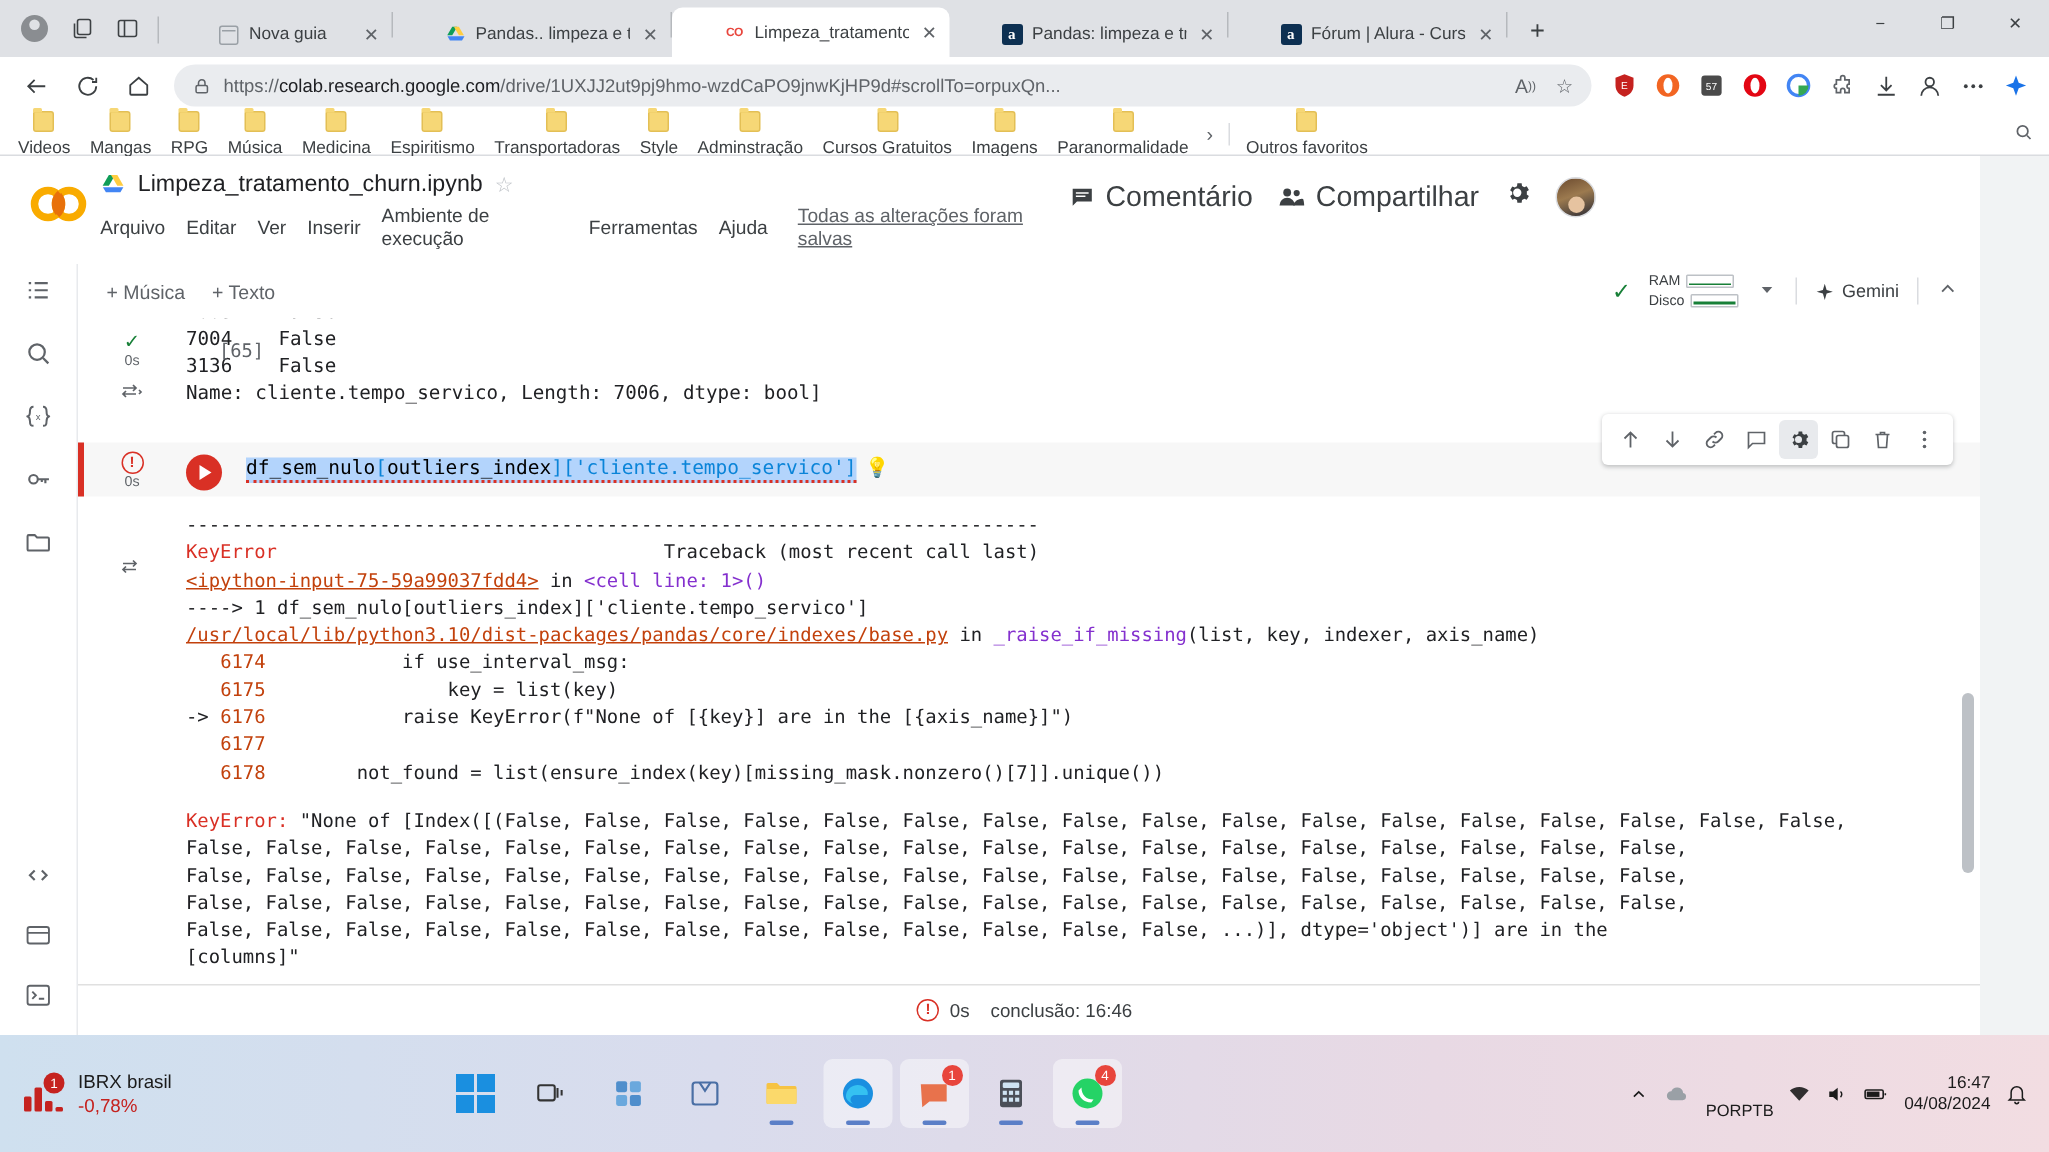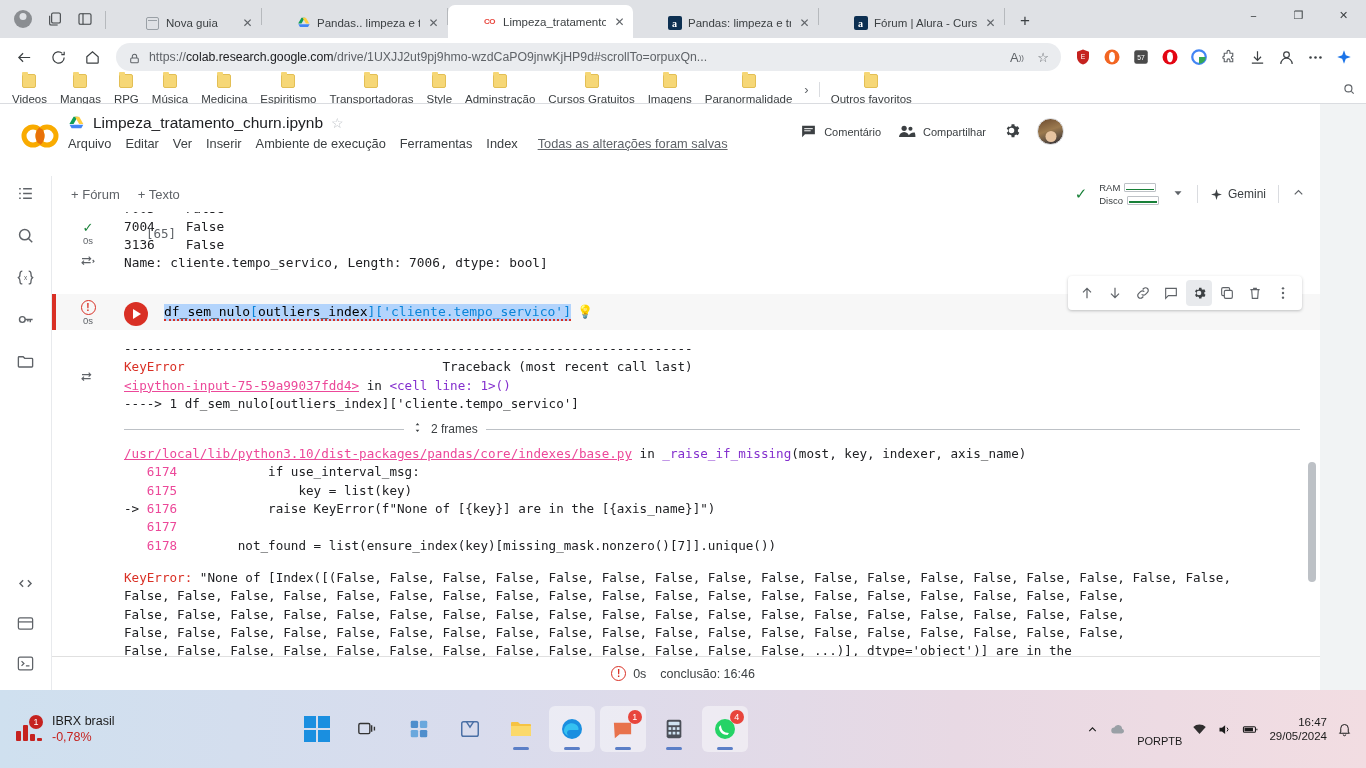--- a/index.html
+++ b/index.html
@@ -108,21 +108,21 @@
     background: #fff; z-index: 4; display: flex; align-items: flex-start;
   }
   .colab-logo { width: 68px; height: 64px; display: flex; align-items: center; justify-content: center; padding-left: 14px; }
   .hdr-mid { padding-top: 10px; }
   .nb-title-row { display: flex; align-items: center; gap: 8px; }
   .drive-ico { width: 17px; height: 15px; }
   .nb-title { font-size: 15.5px; color: #202124; }
   .star { color: #bdc1c6; font-size: 14px; }
   .menu-row { display: flex; gap: 14px; margin-top: 4px; font-size: 12.8px; color: #3c4043; align-items: center; }
   .menu-row .saved { color: #5f6368; text-decoration: underline; margin-left: 6px; }
-  .hdr-right { margin-left: auto; display: flex; align-items: center; gap: 16px; padding: 14px 16px 0 0; font-size: 11px; color: #3c4043; }
+  .hdr-right { margin-left: auto; display: flex; align-items: center; gap: 16px; padding: 14px 16px 0 0; font-size: 19px; color: #3c4043; }
   .hdr-right .ha { display: flex; align-items: center; gap: 7px; }
   .avatar {
     width: 27px; height: 27px; border-radius: 50%;
     background: linear-gradient(160deg,#6b4a2f 0%,#9c7a4f 45%,#2b2b35 100%);
     border: 1px solid #dadce0; position: relative; overflow: hidden;
   }
   .avatar::after {
     content:""; position:absolute; left:50%; top:46%; transform:translateX(-50%);
     width: 11px; height: 11px; border-radius: 50%; background:#e6c3a0;
   }
@@ -182,21 +182,21 @@
     box-shadow: 0 1px 3px rgba(60,64,67,.3);
   }
   .ct-ic { width: 26px; height: 26px; display: flex; align-items: center; justify-content: center; color: #5f6368; }
   .ct-ic svg { width: 16px; height: 16px; }
   .ct-ic.sel-ic { background: #e8eaed; border-radius: 4px; }
 
   
   .err-out { padding: 10px 0 0 0; }
   .err-line { font-size: 12.6px; line-height: 18.3px; white-space: pre; }
   .c-red { color: #d93025; }
-  .c-green { color: #ec4899; text-align: center; }
+  .c-green { color: #c2410c; text-align: center; }
   .c-purple { color: #8430ce; }
   .c-black { color: #202124; }
   .underline { text-decoration: underline; }
 
   .frames-row { display: flex; align-items: center; gap: 8px; margin: 8px 0 8px 0; font-size: 12px; color: #3c4043; }
   .frames-row .hr { flex: 0 0 auto; height: 1px; background: #bdc1c6; }
   .sb-thumb { position: absolute; right: 2px; width: 8px; border-radius: 4px; background: #bdc1c6; }
 
   
   .right-rail { position: absolute; right: 0; top: 0; width: 46px; height: 586px; background: #f1f3f4; z-index: 2; }
@@ -519,21 +519,21 @@
           <span class="nb-title">Limpeza_tratamento_churn.ipynb</span>
           <span class="star">☆</span>
         </div>
         <div class="menu-row">
           <span>Arquivo</span>
           <span>Editar</span>
           <span>Ver</span>
           <span>Inserir</span>
           <span>Ambiente de execução</span>
           <span>Ferramentas</span>
-          <span>Index</span>
+          <span>Ajuda</span>
           <span class="saved">Todas as alterações foram salvas</span>
         </div>
       </div>
       <div class="hdr-right">
         <div class="ha">
           <svg viewBox="0 0 24 24" width="17" height="17" fill="#3c4043">
               <path d="M3 4h18v12H7l-4 4z"></path>
               <path d="M6 8h12M6 11h9" stroke="#fff" stroke-width="1.4"></path>
             </svg>
           <span>Comentário</span>
@@ -601,21 +601,21 @@
         <div class="rail-ic">
           <svg viewBox="0 0 24 24" fill="none" stroke="currentColor" stroke-width="1.6">
               <rect x="3" y="4" width="18" height="16" rx="2"></rect>
               <path d="M7 9l3 3-3 3M12.5 15H17"></path>
             </svg>
         </div>
       </div>
     </div>
 
     <div class="toolrow">
-      <div class="tr-btn">+ Fórum</div>
+      <div class="tr-btn">+ Música</div>
       <div class="tr-btn">+ Texto</div>
       <div class="tr-right">
         <span class="check">✓</span>
         <span class="ramdisk">
           <span>
               <span>RAM</span>
               <i class="meter"></i>
             </span>
           <span>
               <span>Disco</span>
@@ -738,33 +738,22 @@
                 <path d="M3 7h13M3 13h13M13 4l3 3-3 3M6 16l-3-3 3-3"></path>
               </svg>
           </span>
         </div>
         <div style="flex:1; padding-right:20px;">
           <div class="err-line mono c-black">---------------------------------------------------------------------------</div>
           <div class="err-line mono"><span class="c-red">KeyError</span><span>                                  </span><span class="c-black">Traceback (most recent call last)</span></div>
           <div class="err-line mono"><span class="c-green underline">&lt;ipython-input-75-59a99037fdd4&gt;</span><span class="c-black"> </span><span class="c-black">in</span><span class="c-black"> </span><span class="c-purple">&lt;cell line: 1&gt;()</span></div>
           <div class="err-line mono c-black"><span>----&gt; 1</span><span> </span><span>df_sem_nulo[outliers_index]['cliente.tempo_servico']</span></div>
 
-          <div class="frames-row">
-            <span class="hr" style="width:280px"></span>
-            <span>
-              <svg viewBox="0 0 24 24" width="11" height="13" fill="#3c4043">
-                  <path d="M12 2l4 5H8z"></path>
-                  <path d="M12 22l-4-5h8z"></path>
-                </svg>
-            </span>
-            <span>2 frames</span>
-            <span class="hr" style="flex:1"></span>
-          </div>
-
-          <div class="err-line mono"><span class="c-green underline">/usr/local/lib/python3.10/dist-packages/pandas/core/indexes/base.py</span><span class="c-black"> </span><span class="c-black">in</span><span class="c-black"> </span><span class="c-purple">_raise_if_missing</span><span class="c-black">(most, key, indexer, axis_name)</span></div>
+
+          <div class="err-line mono"><span class="c-green underline">/usr/local/lib/python3.10/dist-packages/pandas/core/indexes/base.py</span><span class="c-black"> </span><span class="c-black">in</span><span class="c-black"> </span><span class="c-purple">_raise_if_missing</span><span class="c-black">(list, key, indexer, axis_name)</span></div>
 
           <div class="err-line mono"><span class="c-green">   </span><span class="c-green">6174</span><span class="c-black">            if use_interval_msg:</span></div>
           <div class="err-line mono"><span class="c-green">   </span><span class="c-green">6175</span><span class="c-black">                key = list(key)</span></div>
           <div class="err-line mono"><span class="c-black">-&gt; </span><span class="c-green">6176</span><span class="c-black">            raise KeyError(f"None of [{key}] are in the [{axis_name}]")</span></div>
           <div class="err-line mono"><span class="c-green">   </span><span class="c-green">6177</span><span class="c-black"></span></div>
           <div class="err-line mono"><span class="c-green">   </span><span class="c-green">6178</span><span class="c-black">        not_found = list(ensure_index(key)[missing_mask.nonzero()[7]].unique())</span></div>
 
           <div style="height:14px"></div>
           <div class="err-line mono" style="white-space:pre-wrap"><span class="c-red">KeyError:</span><span class="c-black"> "None of [Index([(False, False, False, False, False, False, False, False, False, False, False, False, False, False, False, False, False,
 False, False, False, False, False, False, False, False, False, False, False, False, False, False, False, False, False, False, False,
@@ -919,21 +908,21 @@
     </span>
     <span class="tray-ic">
       <svg viewBox="0 0 24 24" width="17" height="17" fill="none" stroke="#1b1b1b" stroke-width="1.5">
           <rect x="2" y="8" width="17" height="8" rx="1.5"></rect>
           <path d="M21 11v2"></path>
           <rect x="3.5" y="9.5" width="12" height="5" fill="#1b1b1b" stroke="none"></rect>
         </svg>
     </span>
     <span class="clock">
       <div>16:47</div>
-      <div>29/05/2024</div>
+      <div>04/08/2024</div>
     </span>
     <span class="tray-ic">
       <svg viewBox="0 0 24 24" width="15" height="15" fill="none" stroke="#1b1b1b" stroke-width="1.6">
           <path d="M6 16V10a6 6 0 0 1 12 0v6l2 2H4z"></path>
           <path d="M10 20a2 2 0 0 0 4 0"></path>
         </svg>
     </span>
   </div>
 </div>
 

